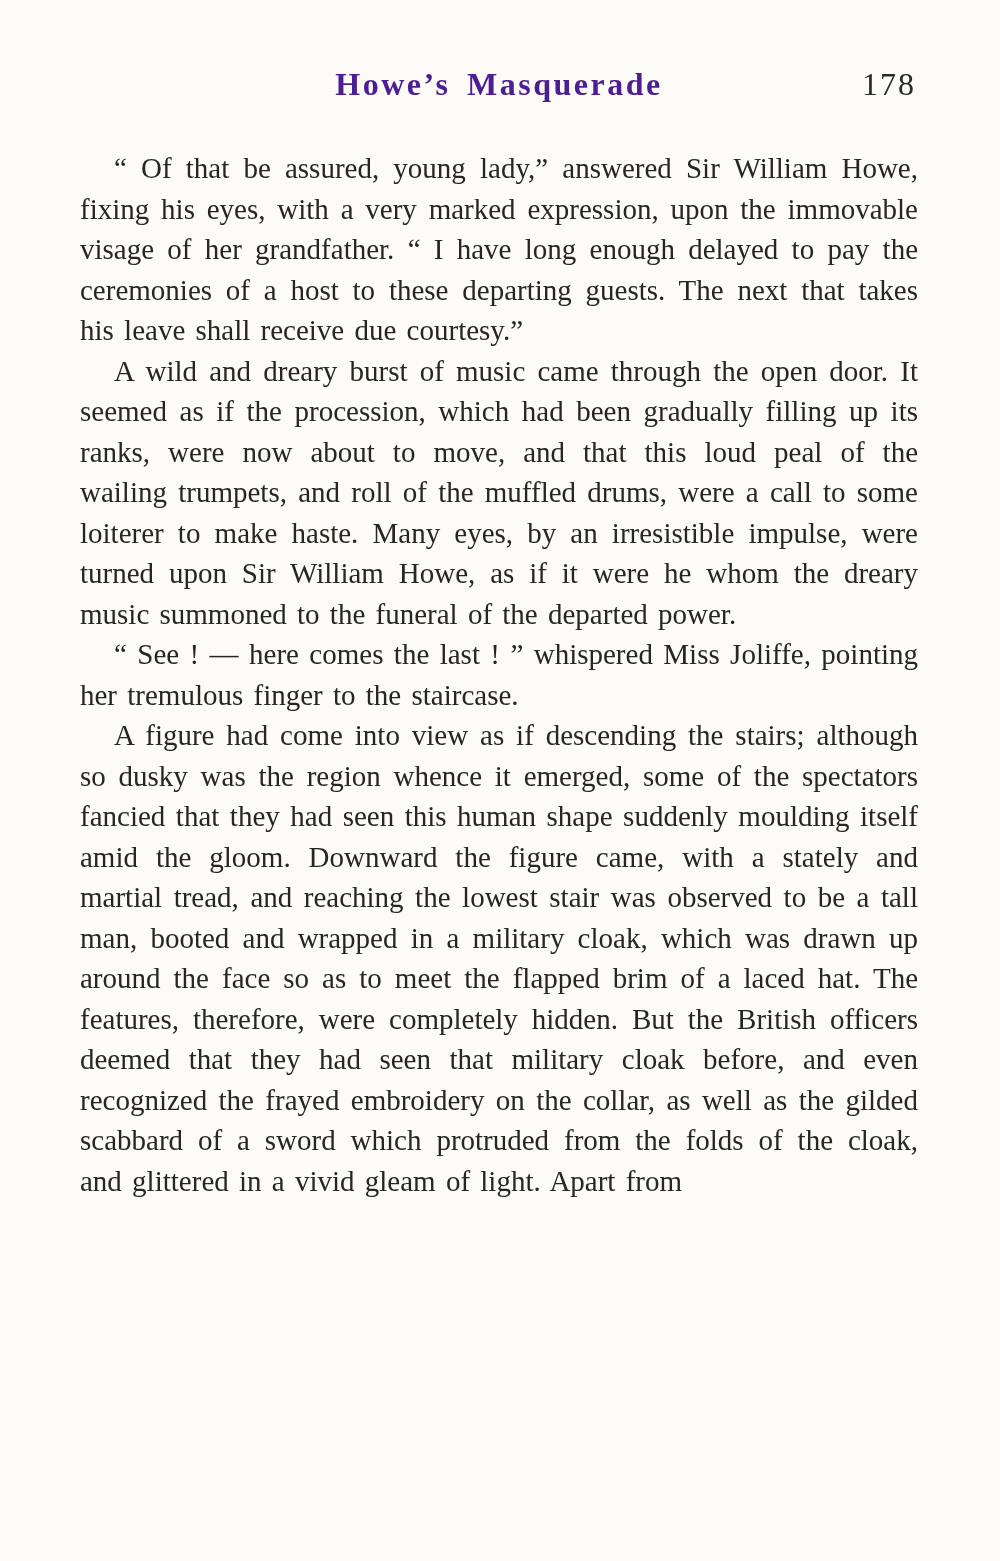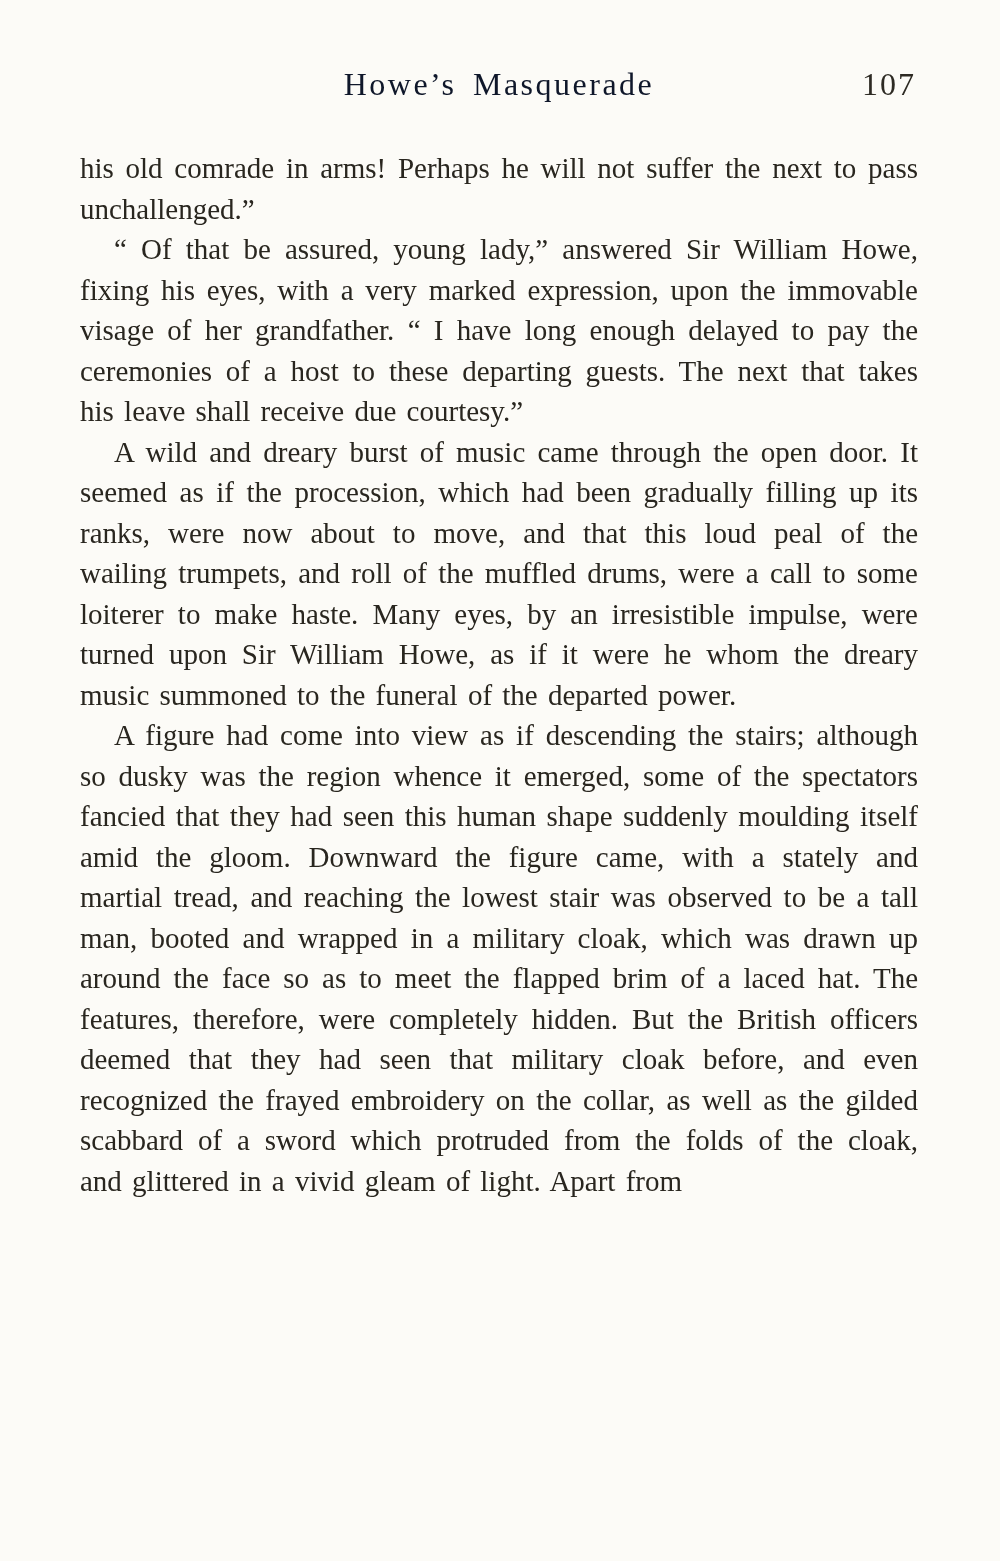--- a/index.html
+++ b/index.html
@@ -27,21 +27,22 @@
     margin-bottom: 38px;
   }
   .running-title {
     position: absolute;
     left: 0;
     right: 0;
     text-align: center;
     font-size: 32px;
     letter-spacing: 2.5px;
     word-spacing: 6px;
-    color: #0f172a;
+    color: #4c1d95;
+    font-weight: bold;
   }
   .page-number {
     position: absolute;
     right: 2px;
     top: 0;
     font-size: 32px;
     letter-spacing: 2px;
     font-variant-numeric: oldstyle-nums;
     color: #2d2a23;
   }
@@ -59,21 +60,21 @@
     text-indent: 34px;
     font-family: Liberation Serif, serif;
   }
 </style>
 </head>
 <body>
 
 <div class="page">
   <div class="header">
     <span class="running-title">Howe’s Masquerade</span>
-    <span class="page-number">107</span>
+    <span class="page-number">178</span>
   </div>
   <div class="body-text">
-      <p class="">his old comrade in arms!  Perhaps he will not suffer the next to pass unchallenged.”</p>
       <p class="indent">“ Of that be assured, young lady,” answered Sir William Howe, fixing his eyes, with a very marked expression, upon the immovable visage of her grandfather.  “ I have long enough delayed to pay the ceremonies of a host to these departing guests.  The next that takes his leave shall receive due courtesy.”</p>
       <p class="indent">A wild and dreary burst of music came through the open door.  It seemed as if the procession, which had been gradually filling up its ranks, were now about to move, and that this loud peal of the wailing trumpets, and roll of the muffled drums, were a call to some loiterer to make haste.  Many eyes, by an irresistible impulse, were turned upon Sir William Howe, as if it were he whom the dreary music summoned to the funeral of the departed power.</p>
+      <p class="indent">“ See ! — here comes the last ! ” whispered Miss Joliffe, pointing her tremulous finger to the staircase.</p>
       <p class="indent">A figure had come into view as if descending the stairs; although so dusky was the region whence it emerged, some of the spectators fancied that they had seen this human shape suddenly moulding itself amid the gloom.  Downward the figure came, with a stately and martial tread, and reaching the lowest stair was observed to be a tall man, booted and wrapped in a military cloak, which was drawn up around the face so as to meet the flapped brim of a laced hat.  The features, therefore, were completely hidden.  But the British officers deemed that they had seen that military cloak before, and even recognized the frayed embroidery on the collar, as well as the gilded scabbard of a sword which protruded from the folds of the cloak, and glittered in a vivid gleam of light.  Apart from</p>
     </div>
 </div>
 
 </body></html>

